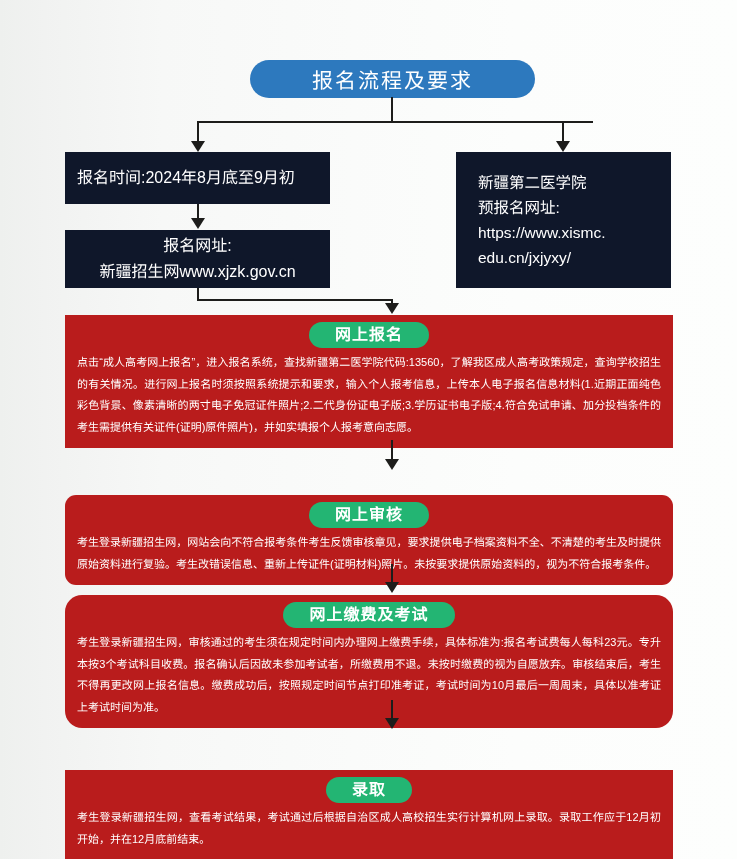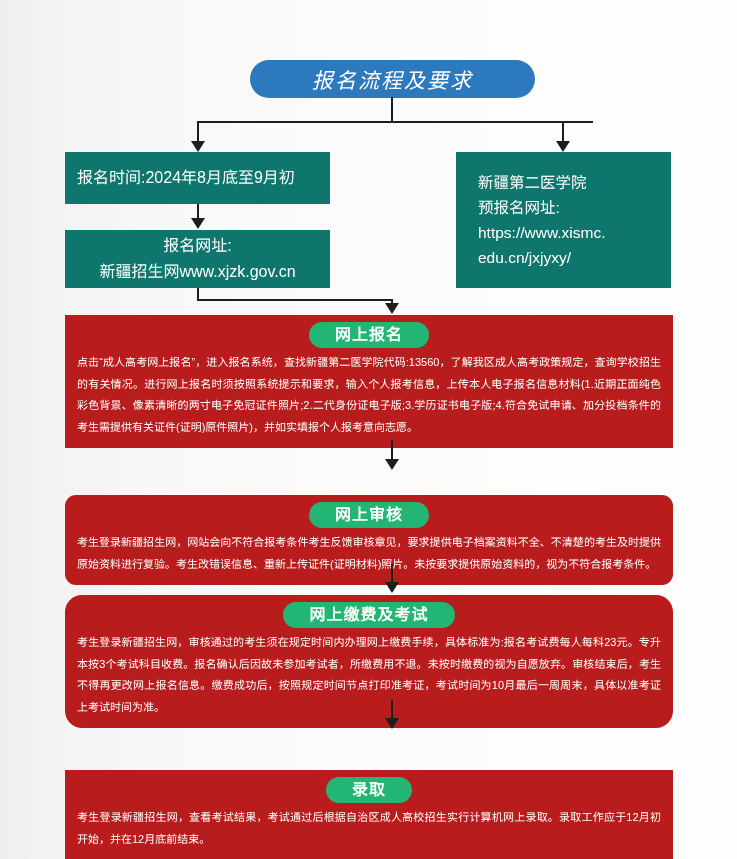--- a/index.html
+++ b/index.html
@@ -31,21 +31,20 @@
     height: 38px;
     background: #2d79be;
     border-radius: 19px;
     color: #ffffff;
     font-size: 21px;
     letter-spacing: 2px;
     display: flex;
     align-items: center;
     justify-content: center;
     box-sizing: border-box;
-    font-style: italic;
   }
 
   
   .conn-v {
     position: absolute;
     width: 2px;
     background: #1d1d1b;
   }
   .conn-h {
     position: absolute;
@@ -57,21 +56,21 @@
     width: 0;
     height: 0;
     border-left: 7px solid transparent;
     border-right: 7px solid transparent;
     border-top: 11px solid #1d1d1b;
   }
 
   
   .green-box {
     position: absolute;
-    background: #0f766e;
+    background: #0f172a;
     color: #ffffff;
     box-sizing: border-box;
     display: flex;
     flex-direction: column;
     justify-content: center;
   }
   .green-box .line {
     font-size: 16px;
     line-height: 26px;
     white-space: nowrap;

